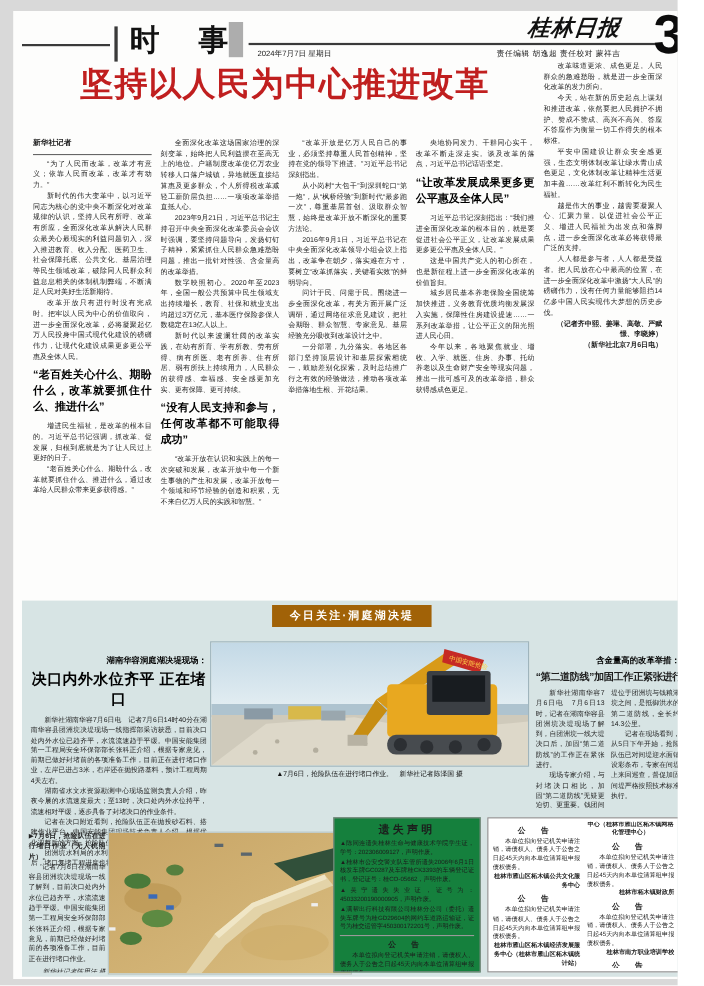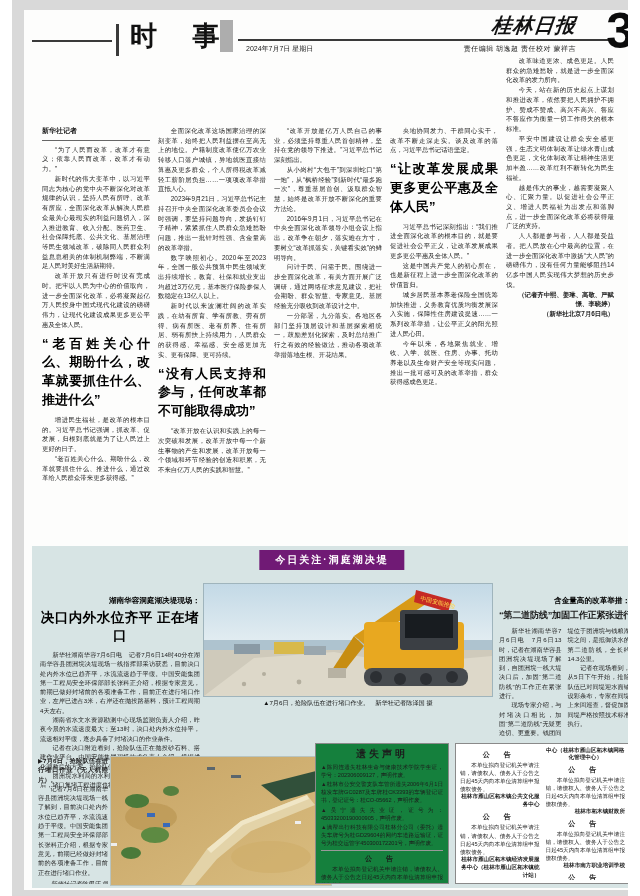--- a/index.html
+++ b/index.html
@@ -1,17 +1,17 @@
 <!DOCTYPE html>
 <html><head>
 <meta charset="utf-8">
 <style>
   html,body{margin:0;padding:0;}
   .screen{position:relative;width:616px;height:896px;background:#d9d9d9;overflow:hidden;
-          font-family:"Liberation Sans","DejaVu Sans",sans-serif;color:#1c1c1c;margin-left:12px;}
+          font-family:"Liberation Sans","DejaVu Sans",sans-serif;color:#1c1c1c;}
   .page{position:absolute;left:12px;top:10px;width:616px;height:880px;background:#fdfdfc;}
 
   
   .hdr{position:absolute;left:0;top:0;width:616px;height:50px;}
   .hdr-rule-left{position:absolute;left:8px;top:30px;width:80px;height:2px;background:#3a3a3a;}
   .hdr-vbar{position:absolute;left:92px;top:14px;width:3px;height:32px;background:#3a3a3a;}
   .hdr-section{position:absolute;left:106px;top:8px;font-size:27px;font-weight:900;letter-spacing:14px;color:#111;}
   .hdr-grayrect{position:absolute;left:196px;top:10px;width:13px;height:32px;background:#adadad;}
   .hdr-rule-long{position:absolute;left:214px;top:29px;width:374px;height:2px;background:#3a3a3a;}
   .hdr-date{position:absolute;left:222px;top:34px;font-size:7px;color:#222;}
@@ -23,29 +23,29 @@
   
   .headline{position:absolute;left:18px;top:46px;width:458px;text-align:center;
             font-size:30px;font-weight:900;color:#c01f1f;letter-spacing:1px;}
   .deck{position:absolute;left:18px;top:84px;width:458px;text-align:center;
         font-size:13px;font-weight:bold;color:#111;}
   .col{position:absolute;top:116px;width:108px;height:417px;overflow:hidden;
        font-size:6.4px;line-height:1.52;text-align:justify;color:#222;}
   .col.c1{left:18px}.col.c2{left:134px}.col.c3{left:250px}.col.c4{left:366px}
   .col.c5{left:482px;top:46px;height:487px;}
   .col p{margin:0;text-indent:2em;}
-  .col .b-sub{font-weight:bold;font-size:13px;margin:5px 0;text-indent:0;line-height:1.45;color:#000;}
+  .col .b-sub{font-weight:bold;font-size:10px;margin:5px 0;text-indent:0;line-height:1.45;color:#000;}
   .col .b-byline{font-weight:bold;font-size:7px;text-indent:0;border-bottom:1px solid #666;
                  padding-bottom:3px;margin-bottom:4px;}
   .col .b-sigr{text-align:right;text-indent:0;font-weight:bold;}
 
   
   .band{position:absolute;left:8px;top:536px;width:600px;height:342px;background:#d7e4e4;}
   .badge{position:absolute;left:50%;top:4px;transform:translateX(-50%);
-         background:#701a75;color:#fff;font-size:10px;font-weight:bold;
+         background:#a16207;color:#fff;font-size:10px;font-weight:bold;
          padding:3px 16px;letter-spacing:2px;white-space:nowrap;}
   .kicker{font-size:7.6px;font-weight:bold;text-align:right;color:#000;}
   .l-art{position:absolute;left:8px;top:50px;width:160px;}
   .l-head{font-size:13.5px;font-weight:900;text-align:center;margin:3px 0 5px 0;color:#000;letter-spacing:.5px;}
   .art-body{font-size:6.2px;line-height:1.5;text-align:justify;color:#222;}
   .art-body p{margin:0;text-indent:2em;}
   .art-sign{font-size:6.2px;font-weight:bold;text-align:right;margin-top:2px;}
   .photo1{position:absolute;left:171px;top:37px;width:288px;height:112px;overflow:hidden;border:1px solid #9fb4bc;}
   .cap1{position:absolute;left:171px;top:153px;width:290px;text-align:center;font-size:6.2px;color:#111;}
   .r-art{position:absolute;left:467px;top:50px;width:131px;}
@@ -84,20 +84,21 @@
       <div class="hdr-vbar"></div>
       <div class="hdr-section">时 事</div>
       <div class="hdr-grayrect"></div>
       <div class="hdr-rule-long"></div>
       <div class="hdr-date">2024年7月7日  星期日</div>
       <div class="masthead">桂林日报</div>
       <div class="pageno">3</div>
       <div class="staff">责任编辑  胡逸超    责任校对  蒙祥吉</div>
     </div>
 
+    <div class="headline">坚持以人民为中心推进改革</div>
 
     <div class="col c1">
 
     <p class="blk b-byline">新华社记者</p>
         <p class="blk b-p">“为了人民而改革，改革才有意义；依靠人民而改革，改革才有动力。”</p>
         <p class="blk b-p">新时代的伟大变革中，以习近平同志为核心的党中央不断深化对改革规律的认识，坚持人民有所呼、改革有所应，全面深化改革从解决人民群众最关心最现实的利益问题切入，深入推进教育、收入分配、医药卫生、社会保障托底、公共文化、基层治理等民生领域改革，破除同人民群众利益息息相关的体制机制弊端，不断满足人民对美好生活新期待。</p>
         <p class="blk b-p">改革开放只有进行时没有完成时。把牢以人民为中心的价值取向，进一步全面深化改革，必将凝聚起亿万人民投身中国式现代化建设的磅礴伟力，让现代化建设成果更多更公平惠及全体人民。</p>
         <p class="blk b-sub">“老百姓关心什么、期盼什么，改革就要抓住什么、推进什么”</p>
         <p class="blk b-p">增进民生福祉，是改革的根本目的。习近平总书记强调，抓改革、促发展，归根到底就是为了让人民过上更好的日子。</p>
         <p class="blk b-p">“老百姓关心什么、期盼什么，改革就要抓住什么、推进什么，通过改革给人民群众带来更多获得感。”</p>

